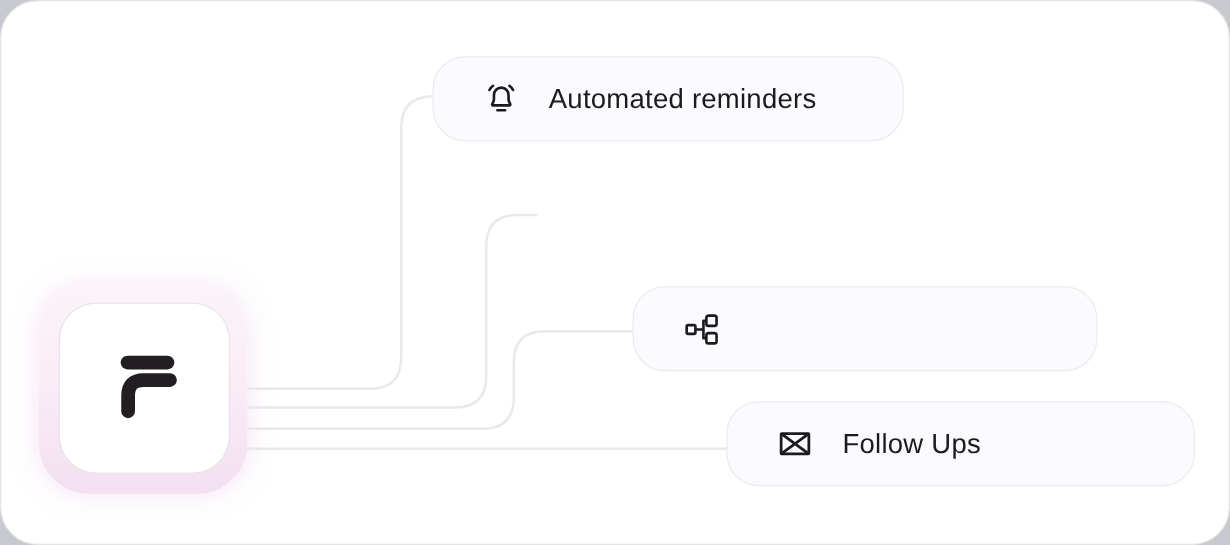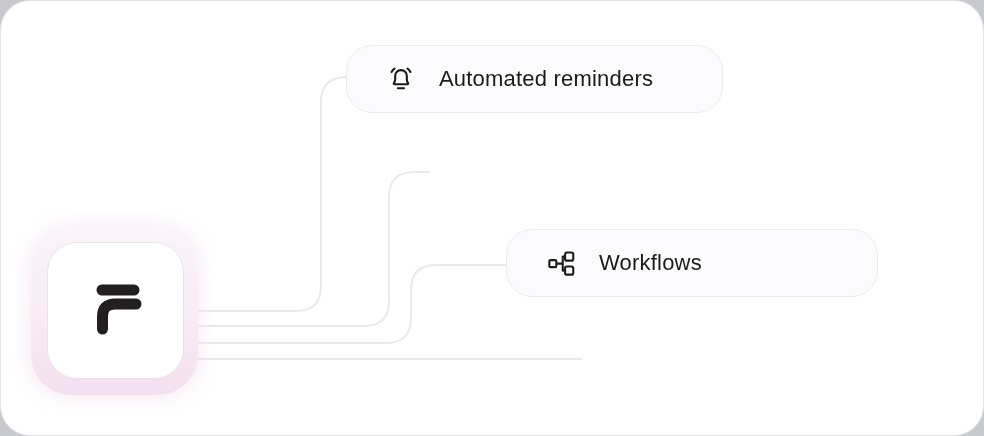--- a/index.html
+++ b/index.html
@@ -125,17 +125,25 @@
 
   <div class="pill pill-3">
     <span class="icon">
       <svg viewBox="0 0 24 24" fill="none" stroke-width="1.8" stroke-linejoin="round">
         <rect x="2" y="9.5" width="6" height="6" rx="1"></rect>
         <path d="M8,12.5 H13.5 M13.5,12.5 V6.5 H15.5 M13.5,12.5 V18.5 H15.5"></path>
         <rect x="15.5" y="3" width="7" height="7" rx="1.5"></rect>
         <rect x="15.5" y="15" width="7" height="7" rx="1.5"></rect>
       </svg>
     </span>
-    <span class="label">Workflows</span>
   </div>
 
+  <div class="pill pill-4">
+    <span class="icon">
+      <svg viewBox="0 0 24 24" fill="none" stroke-width="1.9" stroke-linejoin="round">
+        <rect x="2.5" y="5" width="19" height="14" rx="0.5"></rect>
+        <path d="M2.5,5 L21.5,19 M21.5,5 L2.5,19"></path>
+      </svg>
+    </span>
+    <span class="label">Follow Ups</span>
+  </div>
 
 </div>
 
 </body></html>

